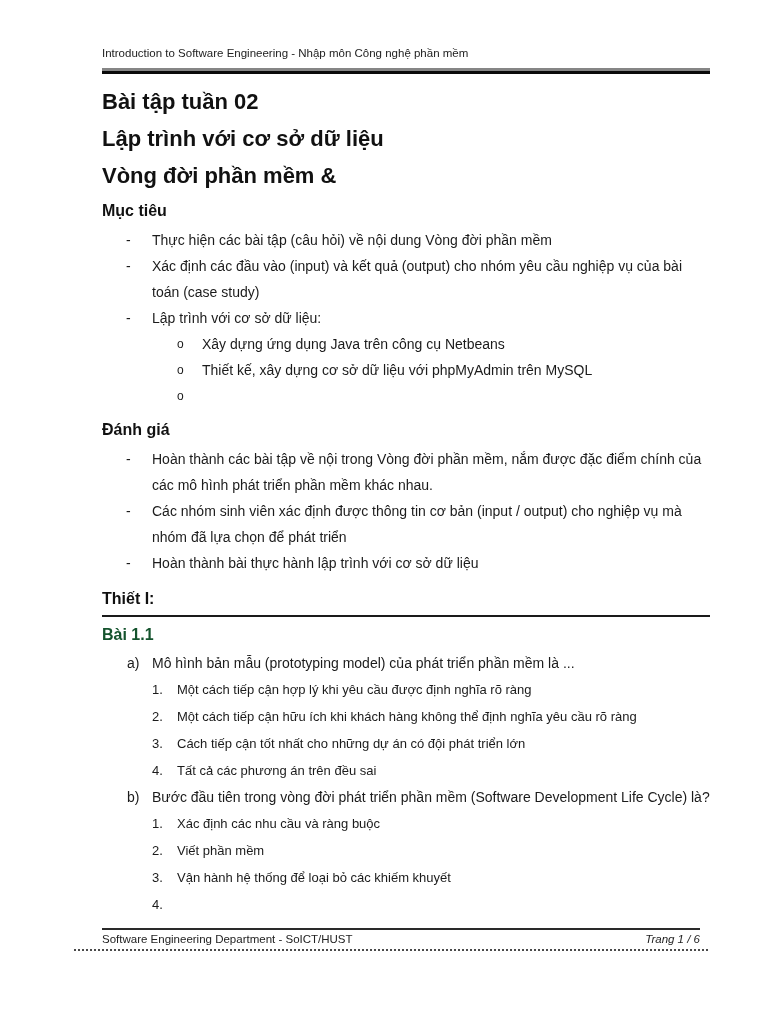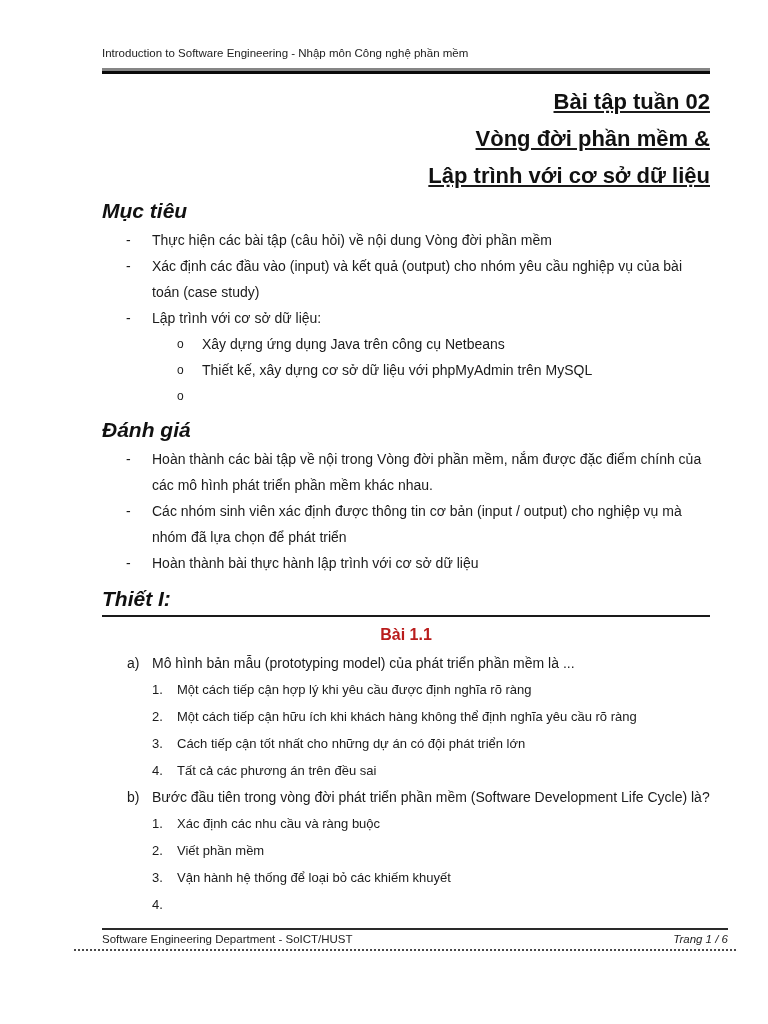--- a/index.html
+++ b/index.html
@@ -14,45 +14,45 @@
     margin-left:12px;
   }
   .content { margin:0 70px 0 90px; } 
 
   .hdr-text { padding-top:46px; font-size:11.5px; line-height:15px; color:#222; }
   .hdr-rule {
     height:6px; margin-top:7px;
     background:linear-gradient(#868686 0 52%, #0a0a0a 52% 100%);
   }
 
-  .title-block { margin-top:9px; text-align:right;text-decoration:underline; }
+  .title-block { margin-top:9px; text-align:left; }
   .title-line { font-size:22px; font-weight:bold; line-height:37px; color:#111; }
 
-  .h1 { font-size:21px; font-weight:bold; line-height:24px; color:#111;font-style:italic; }
+  .h1 { font-size:16px; font-weight:bold; line-height:24px; color:#111; }
   .h1.mt1 { margin-top:5px; }
   .h1.mt2 { margin-top:9px; }
   .h1.mt3 { margin-top:11px; }
 
   .sec-rule { margin-top:4px; height:0; border-top:2px solid #1a1a1a; }
-  .h2 { font-size:16px; font-weight:bold; line-height:22px; margin-top:7px; color:#b91c1c;text-align:center; }
+  .h2 { font-size:16px; font-weight:bold; line-height:22px; margin-top:7px; color:#14532d; }
 
   .li { display:flex; font-size:14px; line-height:26px; }
   .li .m  { flex:none; }
   .li .t  { flex:1 1 auto; }
 
   .li.lvl1 .m { margin-left:24px; width:26px; }          
   .li.sub  .m { margin-left:75px; width:25px; font-size:12px; } 
   .li.q    .m { margin-left:25px; width:25px; }          
   .li.opt  { font-size:13px; line-height:27px; }
   .li.opt .m { margin-left:50px; width:25px; }
 
   .gap-list { margin-top:4px; }
 
   .footer {
-    position:absolute; left:90px; right:52px; top:928px;
+    position:absolute; left:90px; right:80px; top:928px;
   }
   .footer-rule { border-top:2px solid #2a2a2a; height:0; }
   .footer-row {
     display:flex; justify-content:space-between;
     font-size:11.5px; line-height:16px; padding-top:1px; color:#222;
   }
   .footer-right { font-style:italic; }
   .footer-dots {
     margin-left:-28px; margin-right:-8px; margin-top:2px;
     border-top:2px dotted #4a4a4a; height:0;
@@ -62,22 +62,22 @@
 <body>
 
 <div class="page">
   <div class="content">
 
     <div class="hdr-text">Introduction to Software Engineering - Nhập môn Công nghệ phần mềm</div>
     <div class="hdr-rule"></div>
 
     <div class="title-block">
       <div class="title-line">Bài tập tuần 02</div>
+      <div class="title-line">Lập trình với cơ sở dữ liệu</div>
       <div class="title-line">Vòng đời phần mềm &amp;</div>
-      <div class="title-line">Lập trình với cơ sở dữ liệu</div>
     </div>
 
     <div class="h1 mt1">Mục tiêu</div>
 
     <div class="gap-list">
       <div class="li lvl1">
         <span class="m">-</span>
         <span class="t">Thực hiện các bài tập (câu hỏi) về nội dung Vòng đời phần mềm</span>
       </div>
       <div class="li lvl1">

